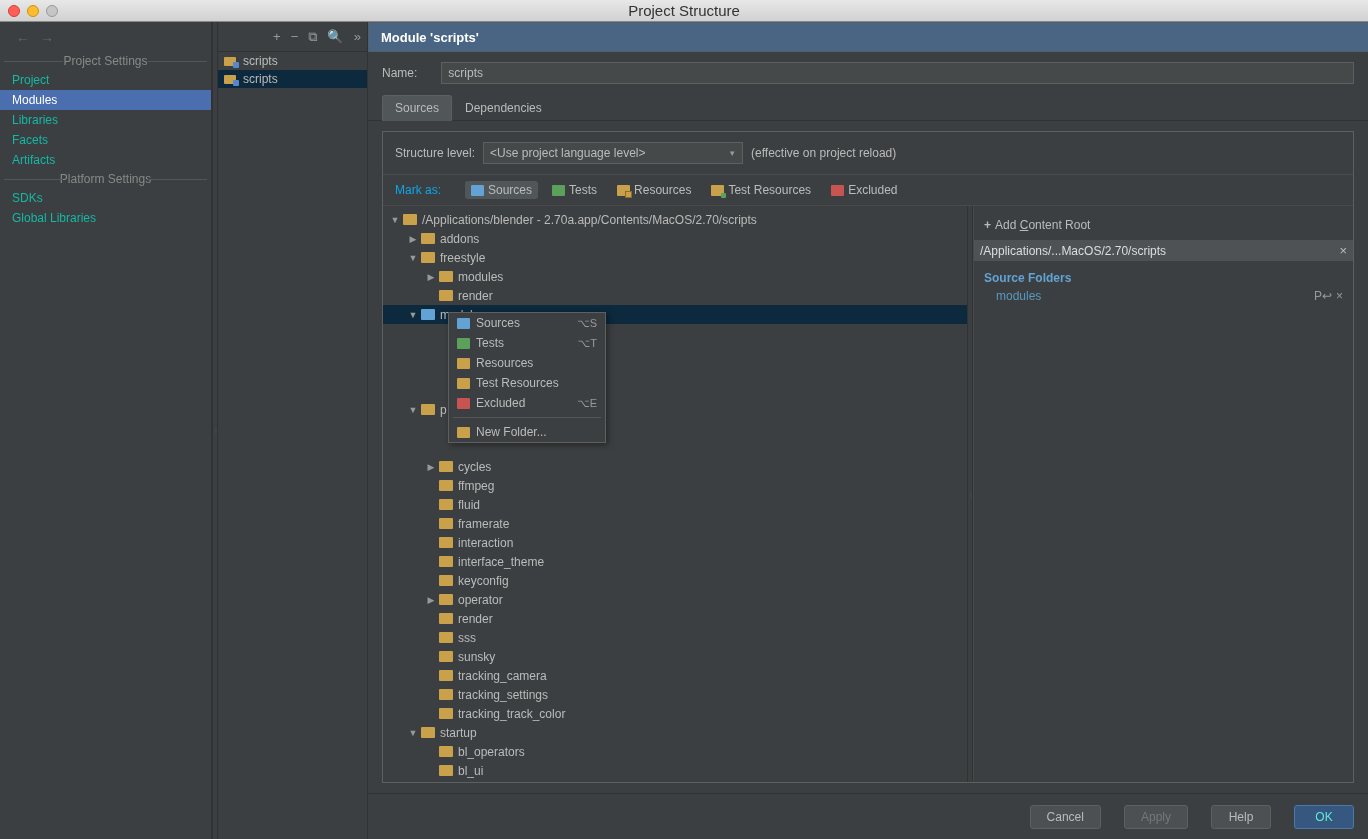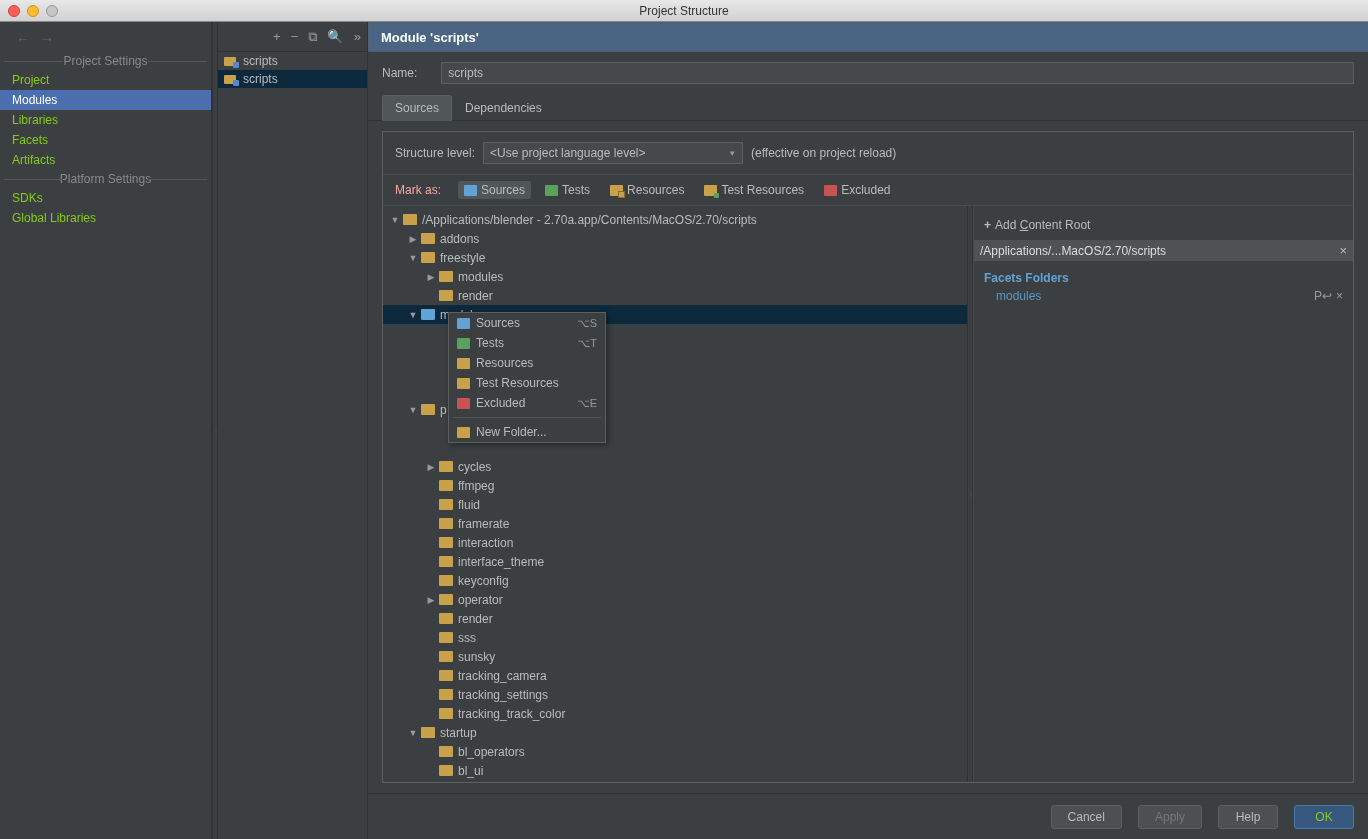--- a/index.html
+++ b/index.html
@@ -5,36 +5,36 @@
 * { margin: 0; padding: 0; box-sizing: border-box; font-family: "Lucida Grande", Arial, sans-serif; font-size: 12px; }
 body { background: #3c3f41; color: #bbbbbb; width: 1368px; height: 839px; overflow: hidden; }
 
 
 .titlebar { height: 22px; background: linear-gradient(#e8e8e8, #d1d1d1); display: flex; align-items: center; position: relative; border-bottom: 1px solid #888; }
 .traffic-lights { display: flex; gap: 7px; padding-left: 8px; }
 .traffic-light { width: 12px; height: 12px; border-radius: 50%; }
 .tl-red { background: #ff5f57; border: 0.5px solid #d43e35; }
 .tl-yellow { background: #febc2e; border: 0.5px solid #c89314; }
 .tl-green { background: #c6c6c6; border: 0.5px solid #999; }
-.titlebar-title { position: absolute; left: 50%; transform: translateX(-50%); color: #333; font-size: 12px; }
+.titlebar-title { position: absolute; left: 50%; transform: translateX(-50%); color: #333; font-size: 15px; }
 
 
 .main { display: flex; height: 817px; }
 .left-panel { width: 212px; background: #3c3f41; border-right: 1px solid #323232; }
 .mid-panel { width: 150px; background: #3c3f41; border-right: 1px solid #323232; }
 .right-panel { flex: 1; background: #3c3f41; display: flex; flex-direction: column; }
 
 
 .nav-arrows { height: 30px; display: flex; align-items: center; gap: 10px; padding-left: 16px; }
 .nav-arrow { color: #666; font-size: 14px; cursor: default; }
 .section-header { text-align: center; color: #888; font-size: 12px; padding: 2px 0; position: relative; }
 .section-header::before, .section-header::after { content: ''; position: absolute; top: 50%; width: 28%; height: 1px; background: #555; }
 .section-header::before { left: 4px; }
 .section-header::after { right: 4px; }
-.nav-item { padding: 3px 12px; color: #84cc16; cursor: pointer; }
+.nav-item { padding: 3px 12px; color: #14b8a6; cursor: pointer; }
 .nav-item.selected { background: #4b6eaf; color: #fff; }
 
 
 .mid-toolbar { height: 30px; display: flex; align-items: center; gap: 10px; padding: 0 6px; justify-content: flex-end; border-bottom: 1px solid #323232; background: #3c3f41; }
 .tool-icon { color: #999; cursor: pointer; font-size: 13px; }
 .mid-list-item { display: flex; align-items: center; gap: 5px; padding: 2px 6px; color: #bbbbbb; cursor: pointer; }
 .mid-list-item.selected { background: #0d293e; }
 .folder-mod-icon { width: 14px; height: 12px; display: inline-block; position: relative; }
 .folder-mod-icon::before { content: ''; position: absolute; width: 12px; height: 9px; background: #c9a14b; top: 2px; left: 0; border-radius: 1px; }
 .folder-mod-icon::after { content: ''; position: absolute; width: 6px; height: 6px; background: #5588cc; bottom: -1px; right: -1px; border-radius: 1px; }
@@ -51,21 +51,21 @@
 .tab.active { background: #515658; border-color: #5e6060; border-bottom-color: #515658; }
 
 
 .tab-content { flex: 1; margin: 10px 14px; border: 1px solid #5e6060; background: #3c3f41; display: flex; flex-direction: column; overflow: hidden; }
 .lang-row { display: flex; align-items: center; padding: 10px 12px; gap: 8px; }
 .lang-select { background: #45494a; border: 1px solid #5e6060; color: #bbbbbb; padding: 0 24px 0 6px; height: 22px; min-width: 260px; position: relative; display: flex; align-items: center; }
 .lang-select::after { content: '▼'; position: absolute; right: 6px; font-size: 8px; color: #999; }
 .lang-note { color: #bbbbbb; }
 
 .mark-row { display: flex; align-items: center; padding: 6px 12px; gap: 8px; border-top: 1px solid #4a4a4a; border-bottom: 1px solid #4a4a4a; flex-wrap: wrap; }
-.mark-label { color: #fca5a5; margin-right: 9px; }
+.mark-label { color: #0ea5e9; margin-right: 16px; }
 .mark-btn { display: inline-flex; align-items: center; gap: 4px; padding: 2px 6px; color: #bbbbbb; cursor: pointer; border-radius: 3px; }
 .mark-btn.active { background: #515759; }
 .mark-icon { width: 13px; height: 11px; display: inline-block; border-radius: 1px; position: relative; }
 .mi-sources { background: #62a2d4; }
 .mi-tests { background: #5ba05b; }
 .mi-resources { background: #c9a14b; }
 .mi-resources::after { content: ''; position: absolute; width: 5px; height: 5px; background: #c9a14b; border: 1px solid #8b6e2a; right: -2px; bottom: -2px; }
 .mi-testres { background: #c9a14b; }
 .mi-testres::after { content: ''; position: absolute; width: 5px; height: 5px; background: #5ba05b; right: -2px; bottom: -2px; border-radius: 1px; }
 .mi-excluded { background: #c75450; }
@@ -96,23 +96,23 @@
 
 .add-root { color: #bbbbbb; display: flex; align-items: center; gap: 4px; padding: 4px 0; cursor: pointer; }
 .add-root .plus { font-weight: bold; }
 .root-path { background: #4e5254; padding: 3px 6px; margin: 4px -10px; display: flex; align-items: center; color: #ddd; }
 .root-path .close-x { margin-left: auto; color: #bbb; cursor: pointer; font-size: 13px; }
 .info-heading { color: #62a2d4; font-weight: bold; padding: 6px 0 2px; }
 .info-source-item { color: #5a97c2; padding: 2px 0 2px 12px; display: flex; align-items: center; }
 .info-source-item .pkg-x { margin-left: auto; color: #999; font-size: 10px; display: flex; gap: 4px; }
 
 
-.footer { height: 46px; display: flex; align-items: center; justify-content: flex-end; padding: 0 14px; gap: 16px; border-top: 1px solid #323232; background: #3c3f41; }
+.footer { height: 46px; display: flex; align-items: center; justify-content: flex-end; padding: 0 14px; gap: 23px; border-top: 1px solid #323232; background: #3c3f41; }
 .btn { background: #4c5052; border: 1px solid #5e6060; color: #bbbbbb; padding: 4px 16px; border-radius: 3px; cursor: pointer; min-width: 60px; text-align: center; }
-.btn.primary { background: #365880; border-color: #4a78a8; color: #84cc16; }
+.btn.primary { background: #365880; border-color: #4a78a8; color: #5eead4; }
 .btn.disabled { color: #777; }
 
 
 .tree-area::-webkit-scrollbar { width: 10px; }
 .tree-area::-webkit-scrollbar-track { background: #3c3f41; }
 .tree-area::-webkit-scrollbar-thumb { background: #5a5d5f; border-radius: 5px; }
 
 .splitter-dots { width: 6px; display: flex; flex-direction: column; align-items: center; justify-content: center; color: #666; font-size: 6px; letter-spacing: -1px; }
 .resizer { width: 6px; background: #3c3f41; border-left: 1px solid #323232; border-right: 1px solid #323232; display: flex; align-items: center; }
 </style>
@@ -382,21 +382,21 @@
           </div>
         <div class="info-area">
           <div class="add-root">
             <span class="plus">+</span>
             <span>Add <u>C</u>ontent Root</span>
           </div>
           <div class="root-path">
             <span>/Applications/...MacOS/2.70/scripts</span>
             <span class="close-x">×</span>
           </div>
-          <div class="info-heading">Facets Folders</div>
+          <div class="info-heading">Source Folders</div>
           <div class="info-source-item">
             <span>modules</span>
             <span class="pkg-x">
               <span>P↩</span>
               <span>×</span>
             </span>
           </div>
         </div>
       </div>
     </div>

